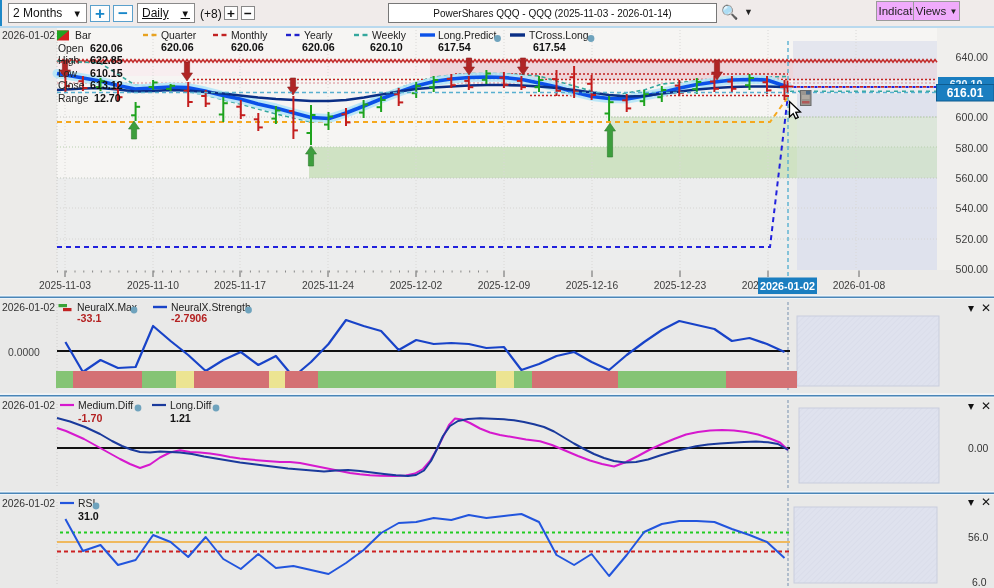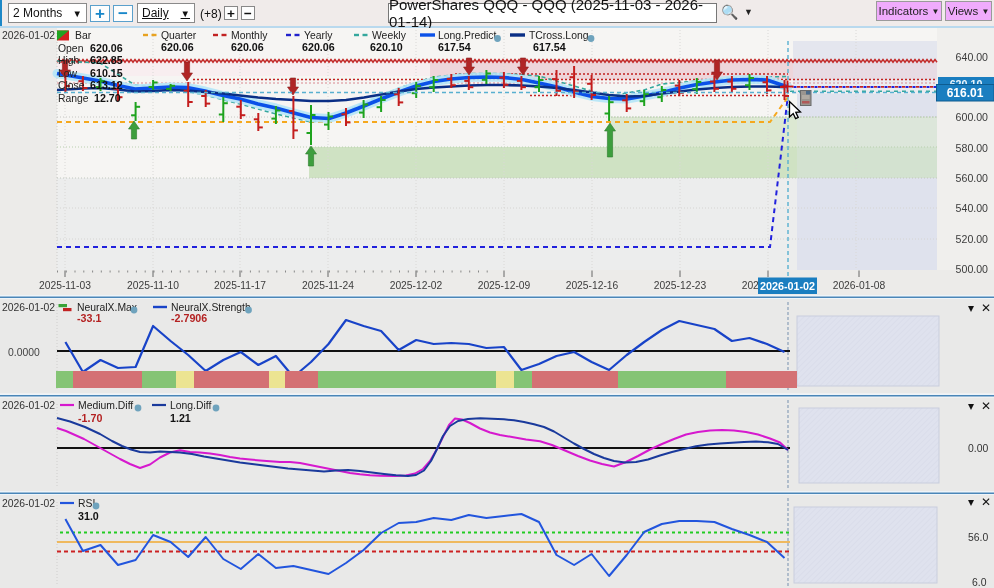--- a/index.html
+++ b/index.html
@@ -1,38 +1,38 @@
 <!DOCTYPE html>
 <html><head><meta charset="utf-8"><style>
 *{margin:0;padding:0;box-sizing:border-box;}
 body{width:994px;height:588px;font-family:"Liberation Sans",sans-serif;position:relative;background:#fff;overflow:hidden;}
 #toolbar{position:absolute;left:0;top:0;width:994px;height:28px;background:#f0ebea;border-bottom:2px solid #b9d9ee;padding-left:8px;}
 #toolbar .accent{position:absolute;left:0;top:0;width:2px;height:26px;background:#1e88c7;}
 .combo{position:absolute;top:3px;height:20px;background:#fff;border:1px solid #8a8a8a;font-size:12px;color:#111;padding:2px 4px;display:flex;align-items:center;justify-content:space-between;}
 .btn{position:absolute;display:flex;align-items:center;justify-content:center;background:#fdfdfd;border:1px solid #888;}
-.searchbox{position:absolute;left:388px;top:3px;width:329px;height:20px;background:#fff;border:1px solid #777;font-size:15px;color:#111;display:flex;align-items:center;justify-content:center;}
+.searchbox{position:absolute;left:388px;top:3px;width:329px;height:20px;background:#fff;border:1px solid #777;font-size:10px;color:#111;display:flex;align-items:center;justify-content:center;}
 .tbtn{position:absolute;top:1px;height:20px;background:#f0abfc;border:1px solid #9a9a9a;font-size:11.5px;color:#222;display:flex;align-items:center;justify-content:center;}
 svg{position:absolute;left:0;top:0;}
 text{font-family:"Liberation Sans",sans-serif;}
 </style></head>
 <body>
 <div id="toolbar">
   <div class="accent"></div>
   <div class="combo" style="left:8px;width:79px;">2 Months <span style="font-size:9.5px;">▼</span></div>
   <div class="btn" style="left:90px;top:5px;width:20px;height:17px;border-color:#5aa0cc;color:#1786c9;font-weight:bold;font-size:17px;">+</div>
   <div class="btn" style="left:113px;top:5px;width:20px;height:17px;border-color:#5aa0cc;color:#1786c9;font-weight:bold;font-size:17px;">−</div>
   <div class="combo" style="left:137px;width:58px;text-decoration:underline;">Daily <span style="font-size:9.5px;">▼</span></div>
   <div style="position:absolute;left:200px;top:7px;font-size:12px;color:#111;">(+8)</div>
   <div class="btn" style="left:224px;top:6px;width:14px;height:14px;color:#111;font-weight:bold;font-size:13.5px;">+</div>
   <div class="btn" style="left:241px;top:6px;width:14px;height:14px;color:#111;font-weight:bold;font-size:13.5px;">−</div>
   <div class="searchbox">PowerShares QQQ - QQQ (2025-11-03 - 2026-01-14)</div>
   <div style="position:absolute;left:721px;top:4px;font-size:14px;color:#222;">🔍</div>
   <div style="position:absolute;left:744px;top:7px;font-size:9px;color:#222;">▼</div>
   <div class="tbtn" style="left:876px;width:66px;">Indicators&nbsp;<span style="font-size:8px;">▼</span></div>
-  <div class="tbtn" style="left:945px;width:47px;">Views&nbsp;<span style="font-size:8px;">▼</span></div>
+  <div class="tbtn" style="left:913px;width:47px;">Views&nbsp;<span style="font-size:8px;">▼</span></div>
 </div>
 <svg width="994" height="588" viewBox="0 0 994 588">
 <defs>
       <pattern id="hatch" width="4" height="4" patternUnits="userSpaceOnUse" patternTransform="rotate(45)">
         <rect width="4" height="4" fill="#dfe2ee"></rect>
         <line x1="0" y1="0" x2="0" y2="4" stroke="#d8dce9" stroke-width="1.4"></line>
       </pattern>
     </defs>
 <rect x="0" y="28" width="994" height="242" fill="#f5f4f2"></rect>
 <rect x="0" y="28" width="57" height="242" fill="#ecebe9"></rect>

